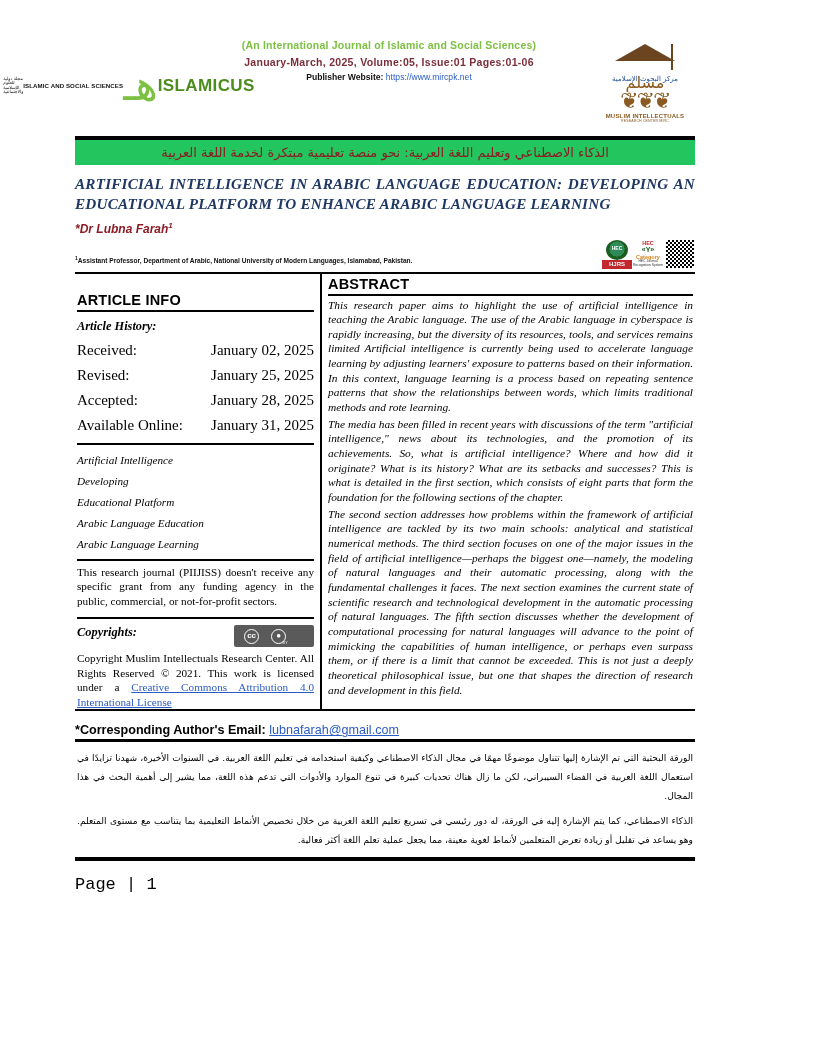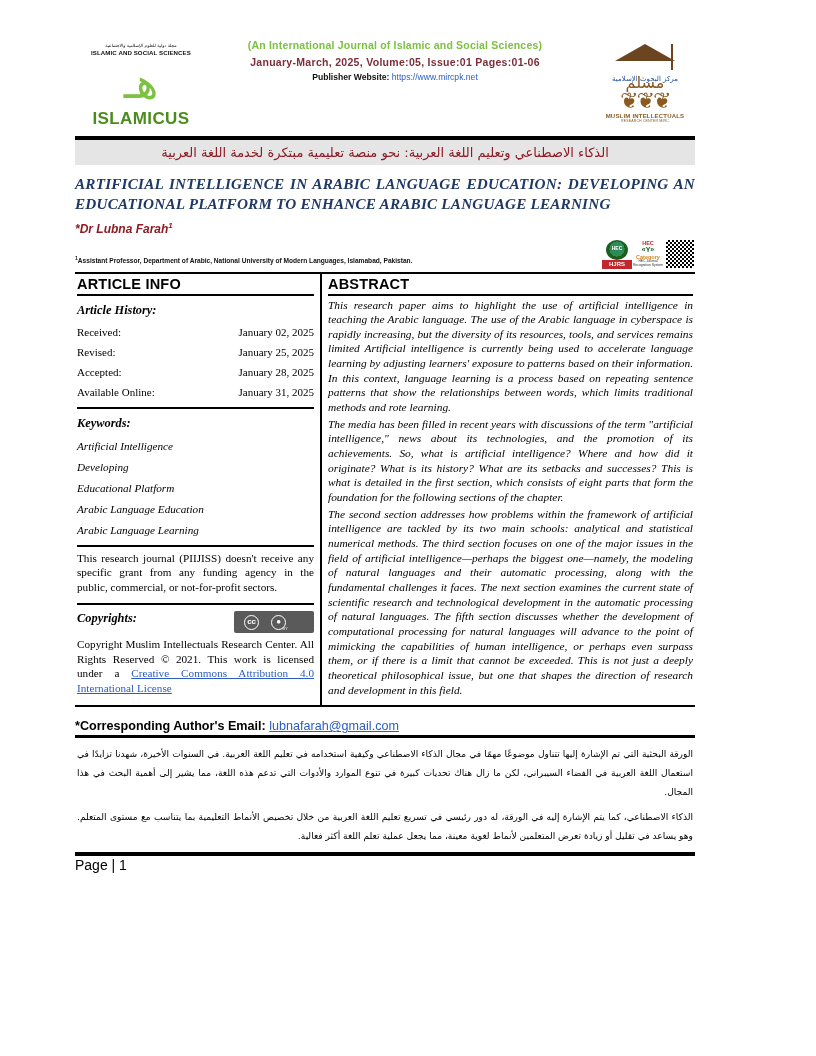--- a/index.html
+++ b/index.html
@@ -24,25 +24,24 @@
   
   .masthead {
     display: flex;
     align-items: stretch;
     height: 101px;
   }
   .logo-left {
     width: 108px;
     flex: 0 0 108px;
     display: flex;
-    flex-direction: column;
+    flex-direction: row;
     align-items: center;
     justify-content: center;
     padding-top: 2px;
-    margin-left: 12px;
   }
   .logo-left .tiny-ar {
     font-size: 4.4px;
     color: #111;
     letter-spacing: .2px;
     line-height: 1;
     font-family: "DejaVu Sans", sans-serif;
   }
   .logo-left .tiny-en {
     font-size: 6.1px;
@@ -179,21 +178,21 @@
     font-family: "Liberation Sans", sans-serif;
     font-size: 3.6px;
     color: #8A5A20;
     letter-spacing: .1px;
   }
 
   .rule-thick { height: 4px; background: #000; margin-top: 1px; }
 
   
   .banner {
-    background: #e5e5e5;
+    background: #22c55e;
     height: 25px;
     display: flex;
     align-items: center;
     justify-content: center;
     direction: rtl;
   }
   .banner-text {
     font-family: "DejaVu Sans", sans-serif;
     font-size: 13px;
     color: #8C1B24;
@@ -299,21 +298,21 @@
   
   .colwrap {
     display: flex;
     border-top: 2.5px solid #000;
     margin-top: 5px;
   }
   .col-left {
     width: 247px;
     flex: 0 0 247px;
     border-right: 2.5px solid #000;
-    padding: 0 6px 0 2px;
+    padding: 16px 6px 0 2px;
   }
   .col-right {
     flex: 1 1 auto;
     padding: 0 2px 8px 6px;
   }
   .sec-head {
     font-family: "Liberation Sans", sans-serif;
     font-weight: bold;
     font-size: 14.5px;
     color: #000;
@@ -325,21 +324,21 @@
     font-family: "Liberation Serif", serif;
     font-weight: bold;
     font-style: italic;
     font-size: 12.4px;
     margin: 7px 0 2px 0;
   }
   .hist-row {
     display: flex;
     justify-content: space-between;
     font-family: "Liberation Serif", serif;
-    font-size: 11px;
+    font-size: 15px;
     margin: 8px 0 0 0;
   }
   .kw {
     font-family: "Liberation Serif", serif;
     font-style: italic;
     font-size: 11.2px;
     margin-top: 9px;
   }
   .divider { border-top: 2.5px solid #000; margin-top: 9px; }
   .body-txt {
@@ -414,24 +413,24 @@
     font-size: 9.1px;
     line-height: 2.05;
     text-align: justify;
     color: #000;
     margin: 0 0 7px 0;
   }
   .rule-bottom { height: 4px; background: #000; margin-top: 4px; }
 
   
   .footer {
-    font-family: Liberation Sans, sans-serif;
-    font-size: 14px;
+    font-family: Liberation Mono, monospace;
+    font-size: 17px;
     color: #000;
-    padding-top: 1px;
+    padding-top: 14px;
   }
 </style>
 </head>
 <body>
 
 <div class="page">
   <div class="sheet">
 
     <div class="masthead">
 
@@ -516,21 +515,20 @@
         <div class="hist-row">
           <span>Accepted:</span>
           <span>January 28, 2025</span>
         </div>
         <div class="hist-row">
           <span>Available Online:</span>
           <span>January 31, 2025</span>
         </div>
 
         <div class="divider"></div>
-        <div class="sub-head">Keywords:</div>
         <div class="kw">Artificial Intelligence</div>
         <div class="kw">Developing</div>
         <div class="kw">Educational Platform</div>
         <div class="kw">Arabic Language Education</div>
         <div class="kw">Arabic Language Learning</div>
 
         <div class="divider"></div>
         <div class="body-txt">This research journal (PIIJISS) doesn't receive any specific grant from any funding agency in the public, commercial, or not-for-profit sectors.</div>
 
         <div class="divider"></div>

